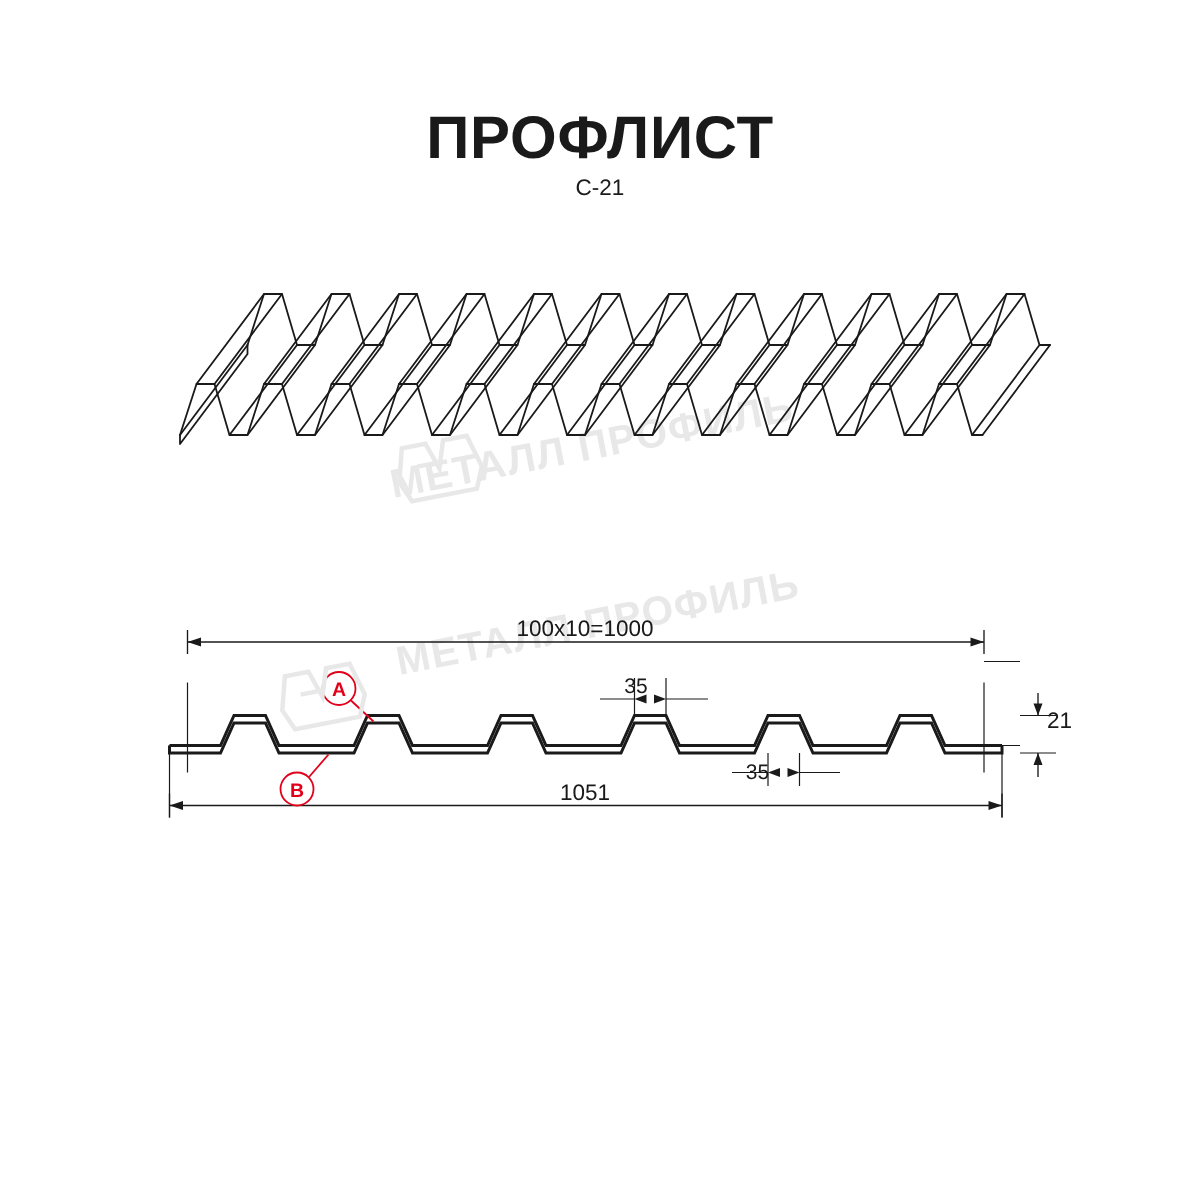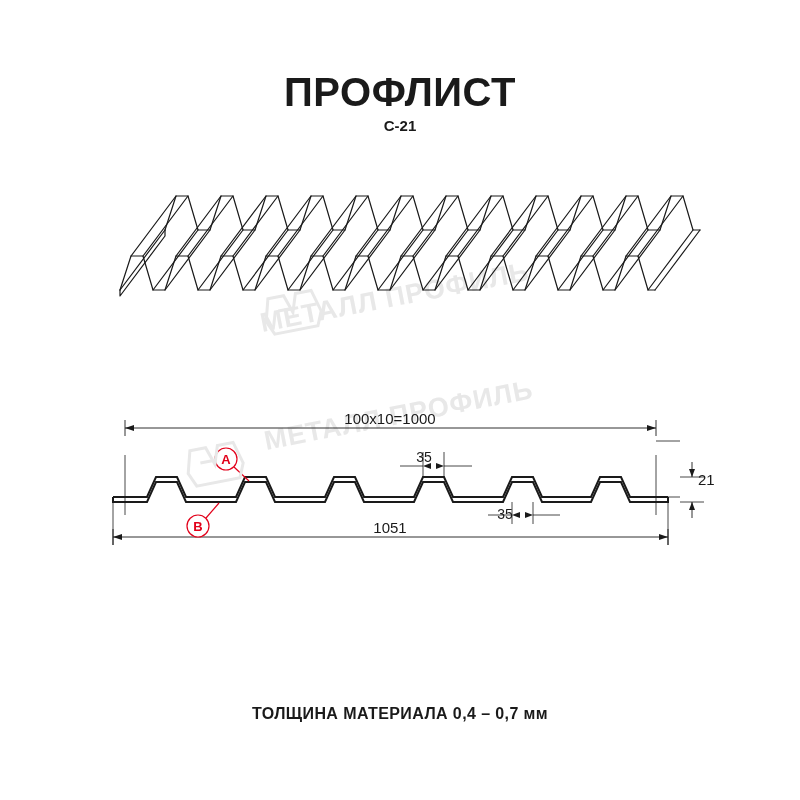--- a/index.html
+++ b/index.html
@@ -31,21 +31,21 @@
     letter-spacing: 0.5px;
     color: #1a1a1a;
   }
   .subtitle {
     position: absolute;
     left: 0;
     right: 0;
     top: 117px;
     text-align: center;
     font-size: 15px;
-    font-weight: bold;
+    font-weight: normal;
     color: #1a1a1a;
   }
   .footer {
     position: absolute;
     left: 0;
     right: 0;
     top: 705px;
     text-align: center;
     font-size: 16px;
     font-weight: bold;
@@ -279,14 +279,13 @@
     <g transform="translate(262,300) rotate(-11)">
       <path d="M 0 22 L 6 0 L 22 0 L 28 18 L 34 0 L 50 0 L 56 22 L 50 36 L 6 36 Z"></path>
       <path d="M 14 14 L 30 14"></path>
     </g>
     <g transform="translate(184,452) rotate(-11)">
       <path d="M 0 22 L 6 0 L 22 0 L 28 18 L 34 0 L 50 0 L 56 22 L 50 36 L 6 36 Z"></path>
       <path d="M 14 14 L 30 14"></path>
     </g>
   </svg>
 
-  <div class="footer">ТОЛЩИНА МАТЕРИАЛА 0,4 – 0,7 мм</div>
 </div>
 
 </body></html>

